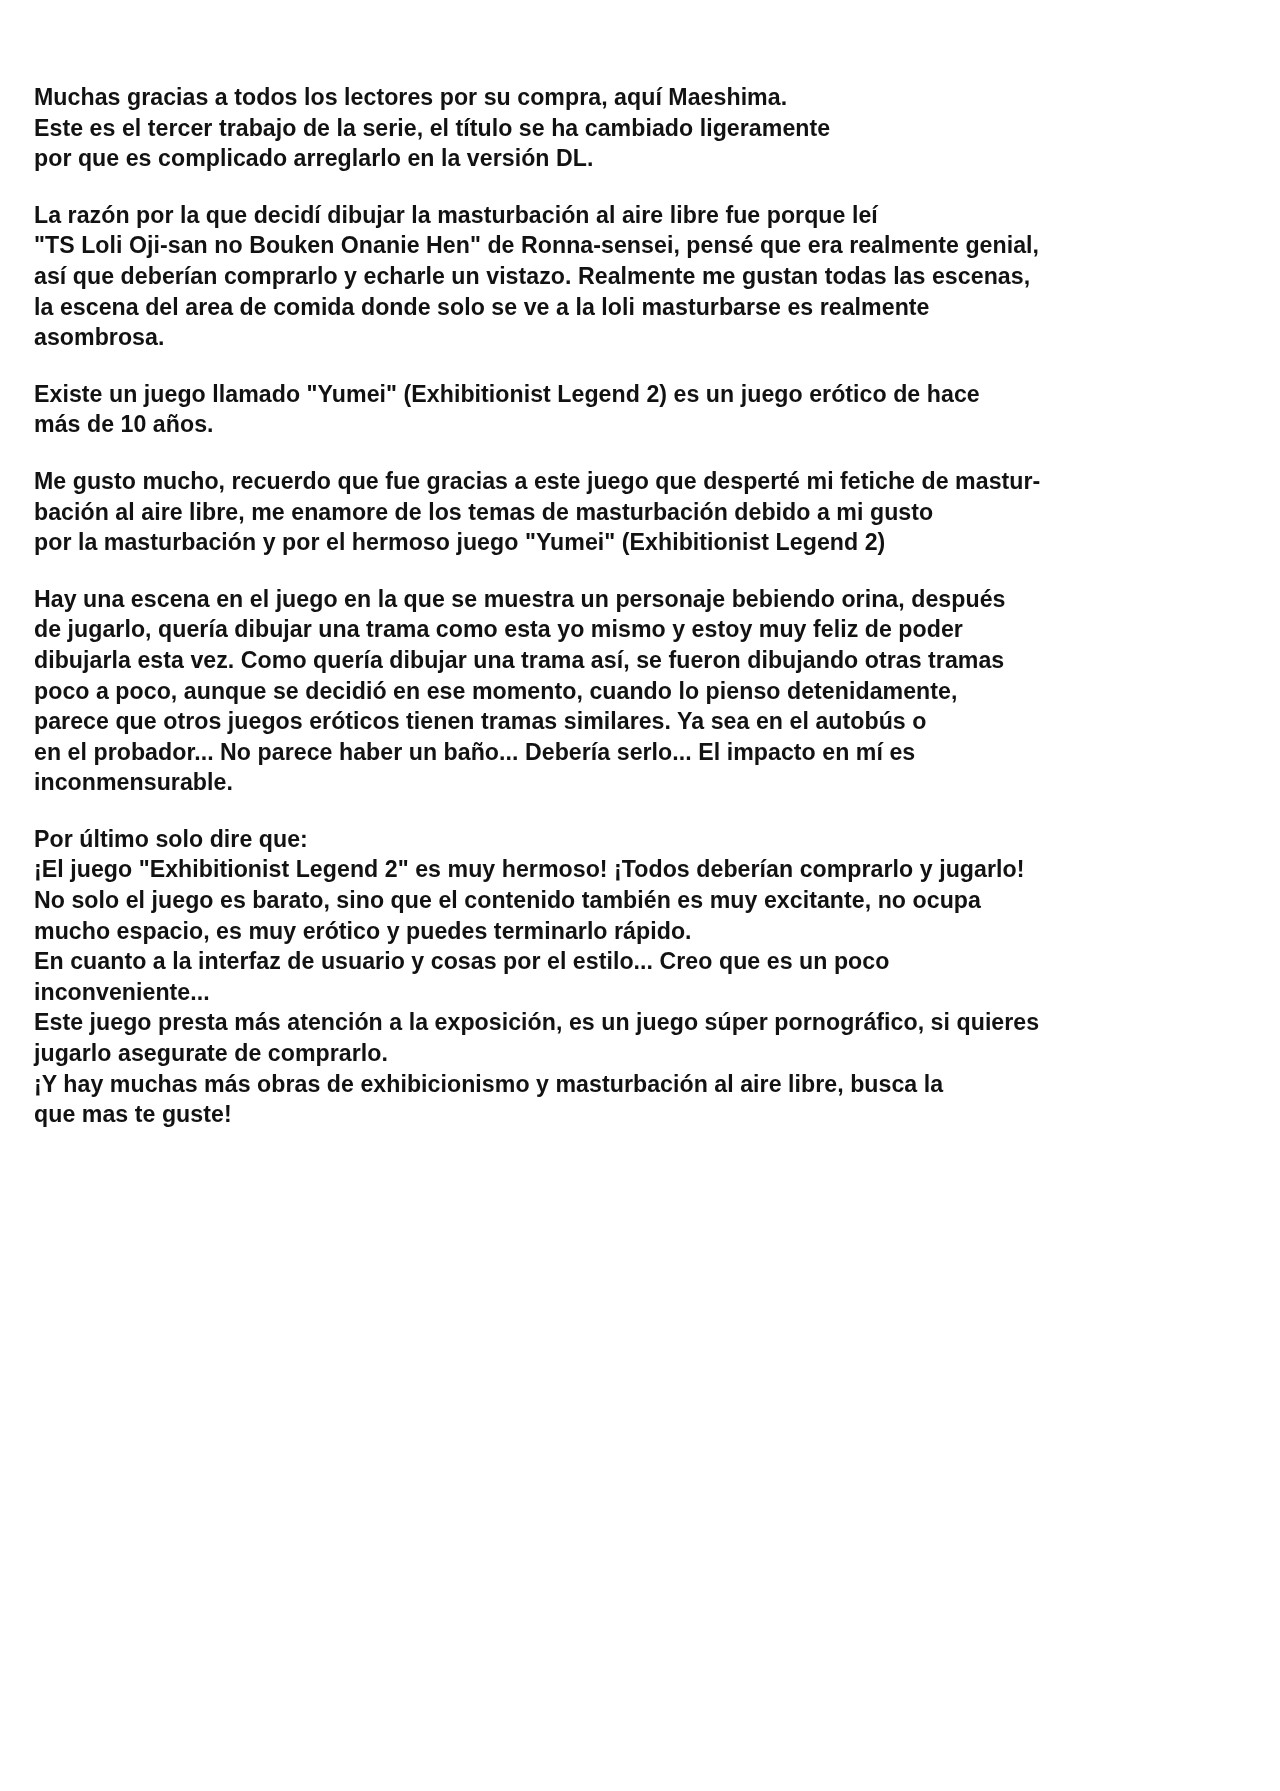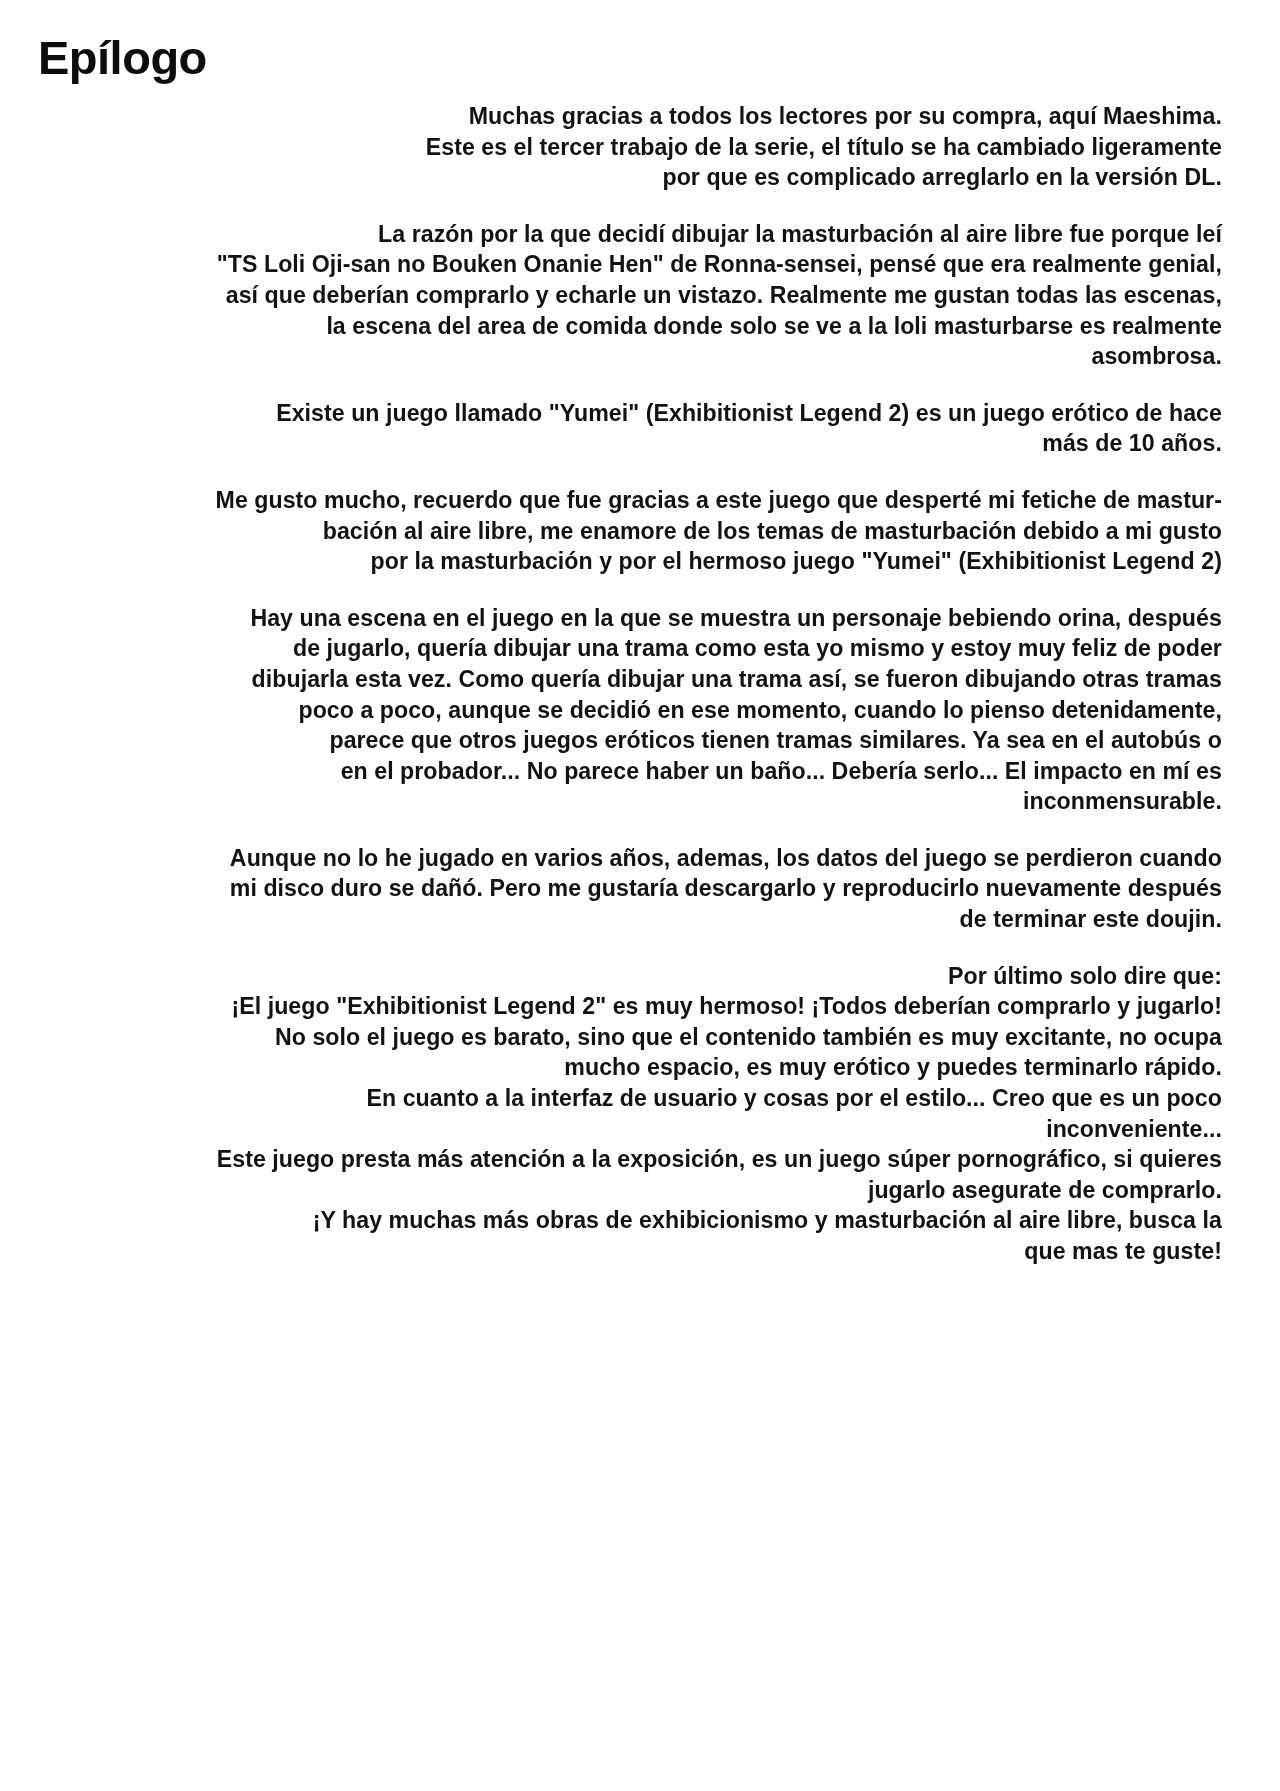--- a/index.html
+++ b/index.html
@@ -26,22 +26,21 @@
   .doc-title {
     font-family: "Liberation Sans", "DejaVu Sans", sans-serif;
     font-size: 47px;
     font-weight: bold;
     letter-spacing: -0.5px;
     line-height: 1.0;
     margin: 0 0 0 4px;
     color: #0d0d0d;
   }
   .body-block {
-    margin-top: 20px;
-    text-align: right;
+    margin-top: 48px;
   }
   .para {
     margin: 0 0 26px 0;
   }
   .para:last-child {
     margin-bottom: 0;
   }
   .line {
     font-size: 23.5px;
     font-weight: bold;
@@ -51,21 +50,20 @@
     color: #121212;
     font-stretch: condensed;
     transform: scaleX(0.985);
     transform-origin: left center;
   }
 </style>
 </head>
 <body>
 
 <div class="page">
-  <h1 class="doc-title">Epílogo</h1>
   <div class="body-block">
       <div class="para">
         <div class="line">Muchas gracias a todos los lectores por su compra, aquí Maeshima.</div>
         <div class="line">Este es el tercer trabajo de la serie, el título se ha cambiado ligeramente</div>
         <div class="line">por que es complicado arreglarlo en la versión DL.</div>
       </div>
       <div class="para">
         <div class="line">La razón por la que decidí dibujar la masturbación al aire libre fue porque leí</div>
         <div class="line">"TS Loli Oji-san no Bouken Onanie Hen" de Ronna-sensei, pensé que era realmente genial,</div>
         <div class="line">así que deberían comprarlo y echarle un vistazo. Realmente me gustan todas las escenas,</div>
@@ -84,25 +82,20 @@
       <div class="para">
         <div class="line">Hay una escena en el juego en la que se muestra un personaje bebiendo orina, después</div>
         <div class="line">de jugarlo, quería dibujar una trama como esta yo mismo y estoy muy feliz de poder</div>
         <div class="line">dibujarla esta vez. Como quería dibujar una trama así, se fueron dibujando otras tramas</div>
         <div class="line">poco a poco, aunque se decidió en ese momento, cuando lo pienso detenidamente,</div>
         <div class="line">parece que otros juegos eróticos tienen tramas similares. Ya sea en el autobús o</div>
         <div class="line">en el probador... No parece haber un baño... Debería serlo... El impacto en mí es</div>
         <div class="line">inconmensurable.</div>
       </div>
       <div class="para">
-        <div class="line">Aunque no lo he jugado en varios años, ademas, los datos del juego se perdieron cuando</div>
-        <div class="line">mi disco duro se dañó. Pero me gustaría descargarlo y reproducirlo nuevamente después</div>
-        <div class="line">de terminar este doujin.</div>
-      </div>
-      <div class="para">
         <div class="line">Por último solo dire que:</div>
         <div class="line">¡El juego "Exhibitionist Legend 2" es muy hermoso! ¡Todos deberían comprarlo y jugarlo!</div>
         <div class="line">No solo el juego es barato, sino que el contenido también es muy excitante, no ocupa</div>
         <div class="line">mucho espacio, es muy erótico y puedes terminarlo rápido.</div>
         <div class="line">En cuanto a la interfaz de usuario y cosas por el estilo... Creo que es un poco</div>
         <div class="line">inconveniente...</div>
         <div class="line">Este juego presta más atención a la exposición, es un juego súper pornográfico, si quieres</div>
         <div class="line">jugarlo asegurate de comprarlo.</div>
         <div class="line">¡Y hay muchas más obras de exhibicionismo y masturbación al aire libre, busca la</div>
         <div class="line">que mas te guste!</div>

